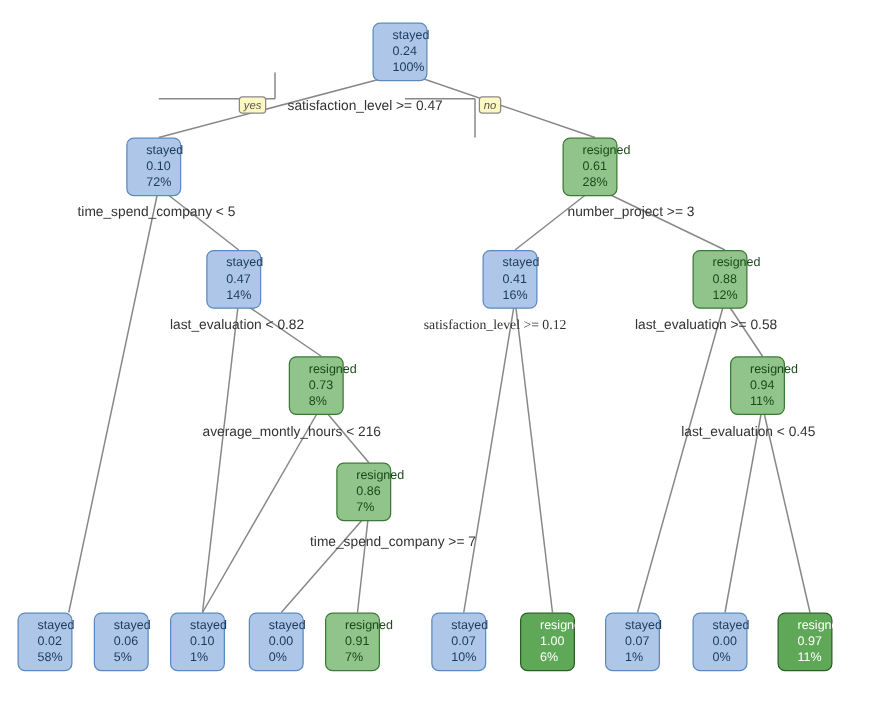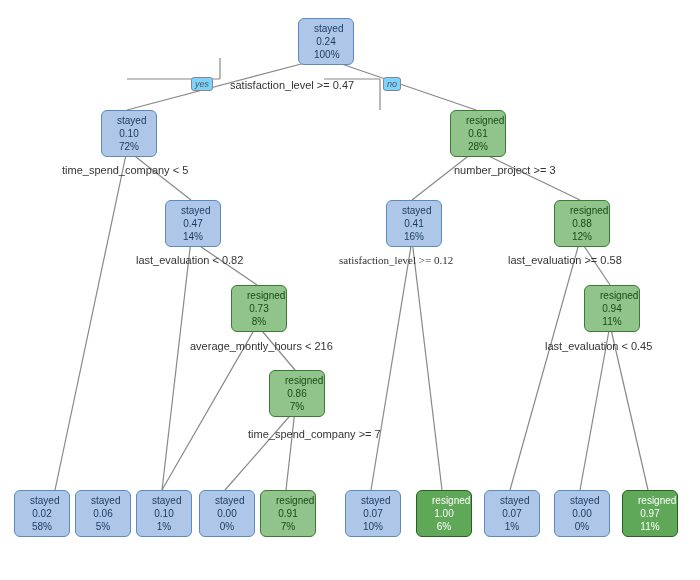--- a/index.html
+++ b/index.html
@@ -20,21 +20,21 @@
       pointer-events: none;
     }
     .node {
       position: absolute;
       border-radius: 6px;
       border: 1.5px solid;
       text-align: center;
       padding: 3px 15px;
       font-size: 10px;
       line-height: 1.3;
-      width: 56px;
+      width: 44px;
     }
     .node.stayed {
       background: #aec6e8;
       border-color: #5a8abf;
       color: #1a3a5c;
     }
     .node.resigned {
       background: #90c48a;
       border-color: #3a7a34;
       color: #1a4a18;
@@ -52,21 +52,21 @@
       white-space: nowrap;
     }
     .yes-no {
       position: absolute;
       font-size: 9px;
       font-style: italic;
       color: #555;
       border: 1px solid #888;
       padding: 1px 3px;
       border-radius: 3px;
-      background: #7dd3fc;
+      background: #fef9c3;
     }
   </style>
 </head>
 <body>
 
 <svg class="tree-svg">
 
   <line x1="324" y1="58" x2="127" y2="110" stroke="#888" stroke-width="1.2"></line>
   <line x1="324" y1="58" x2="476" y2="110" stroke="#888" stroke-width="1.2"></line>
 
@@ -123,16 +123,16 @@
   </div>
 <div id="labels-container">
     <span class="label" style="left: 230px; top: 79px;">satisfaction_level &gt;= 0.47</span>
     <span class="yes-no" style="left: 191px; top: 77px;">yes</span>
     <span class="yes-no" style="left: 383px; top: 77px;">no</span>
     <span class="label" style="left: 62px; top: 164px;">time_spend_company &lt; 5</span>
     <span class="label" style="left: 414px; top: 164px; padding-left: 40px;">number_project &gt;= 3</span>
     <span class="label" style="left: 136px; top: 254px;">last_evaluation &lt; 0.82</span>
     <span class="label" style="left: 339px; top: 254px; font-family: Liberation Serif, serif;">satisfaction_level &gt;= 0.12</span>
     <span class="label" style="left: 508px; top: 254px;">last_evaluation &gt;= 0.58</span>
-    <span class="label" style="left: 162px; top: 340px; margin-left: 28px;">average_montly_hours &lt; 216</span>
+    <span class="label" style="left: 162px; top: 340px;">average_montly_hours &lt; 216</span>
     <span class="label" style="left: 545px; top: 340px;">last_evaluation &lt; 0.45</span>
     <span class="label" style="left: 200px; top: 428px; margin-left: 48px;">time_spend_company &gt;= 7</span>
   </div>
 
 </body></html>

